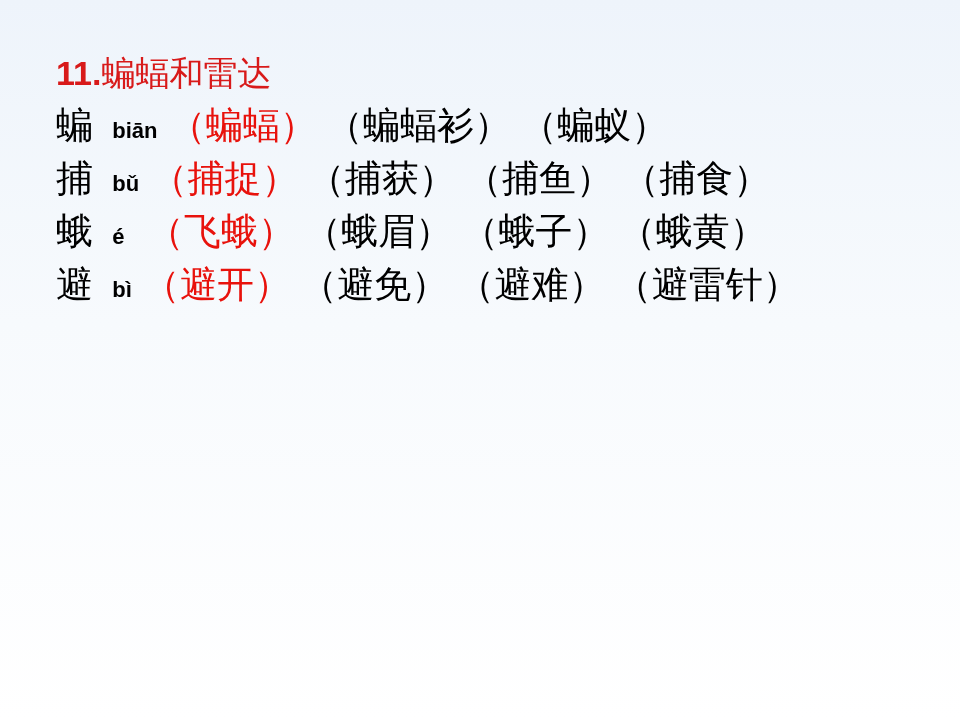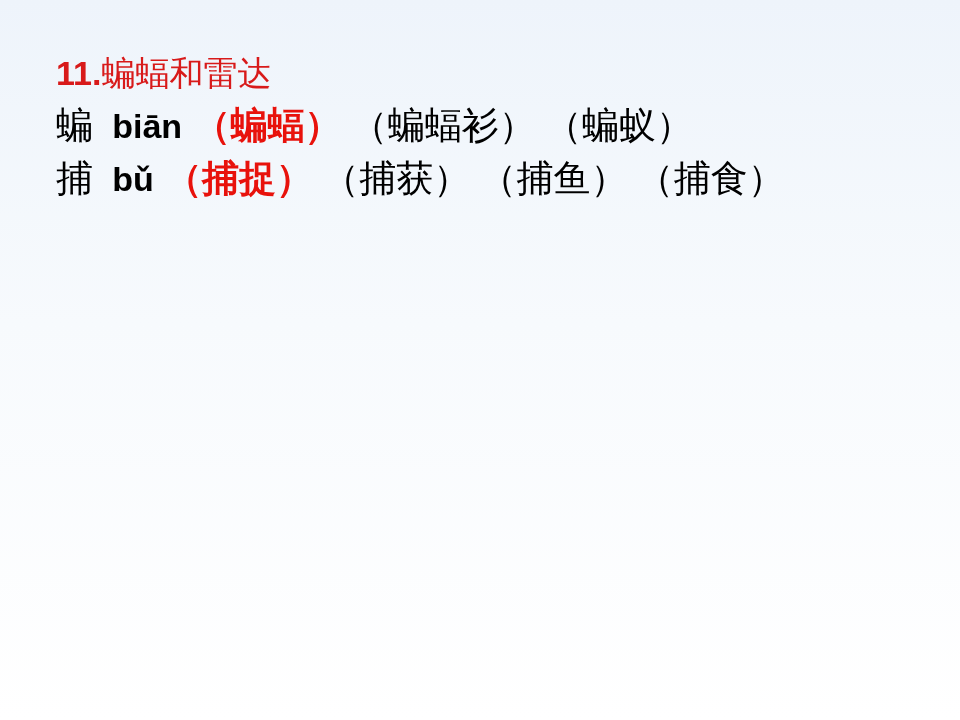--- a/index.html
+++ b/index.html
@@ -53,33 +53,32 @@
     display: block;
   }
   .char {
     font-family: "Liberation Serif", serif;
     font-size: 37px;
     color: #000000;
   }
   .pinyin {
     font-family: "Liberation Sans", sans-serif;
     font-weight: bold;
-    font-size: 34px;
+    font-size: 22px;
     color: #000000;
     padding-left: 10px;
     padding-right: 2px;
   }
   .word {
     font-family: "Liberation Serif", serif;
     font-size: 37px;
     color: #000000;
   }
   .word.red {
     color: #e8120c;
-    font-weight: bold;
   }
   .gap-small { display: inline-block; width: 2px; }
 </style>
 </head>
 <body>
 
 <div class="slide">
   <div class="content">
 
     <div class="title-line">
@@ -97,17 +96,34 @@
 
     <div class="row">
       <span class="char">捕</span>
       <span class="pinyin">bǔ</span>
       <span class="word red">（捕捉）</span>
       <span class="word">（捕获）</span>
       <span class="word">（捕鱼）</span>
       <span class="word">（捕食）</span>
     </div>
 
+    <div class="row">
+      <span class="char">蛾</span>
+      <span class="pinyin">é</span>
+      <span class="gap-small"></span>
+      <span class="word red">（飞蛾）</span>
+      <span class="word">（蛾眉）</span>
+      <span class="word">（蛾子）</span>
+      <span class="word">（蛾黄）</span>
+    </div>
 
 
+    <div class="row">
+      <span class="char">避</span>
+      <span class="pinyin">bì</span>
+      <span class="word red">（避开）</span>
+      <span class="word">（避免）</span>
+      <span class="word">（避难）</span>
+      <span class="word">（避雷针）</span>
+    </div>
 
   </div>
 </div>
 
 </body></html>

